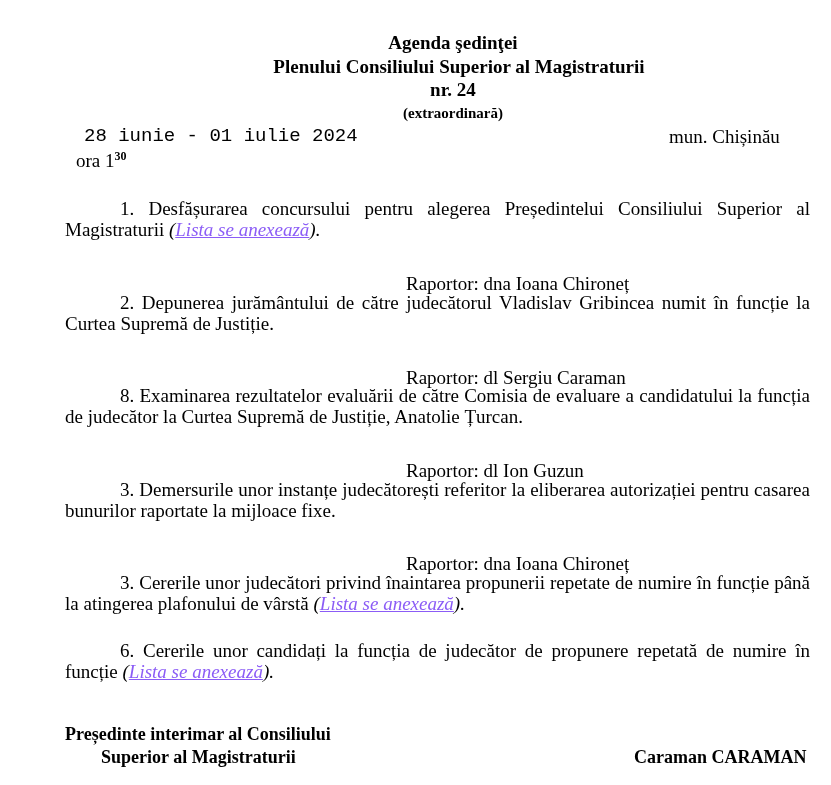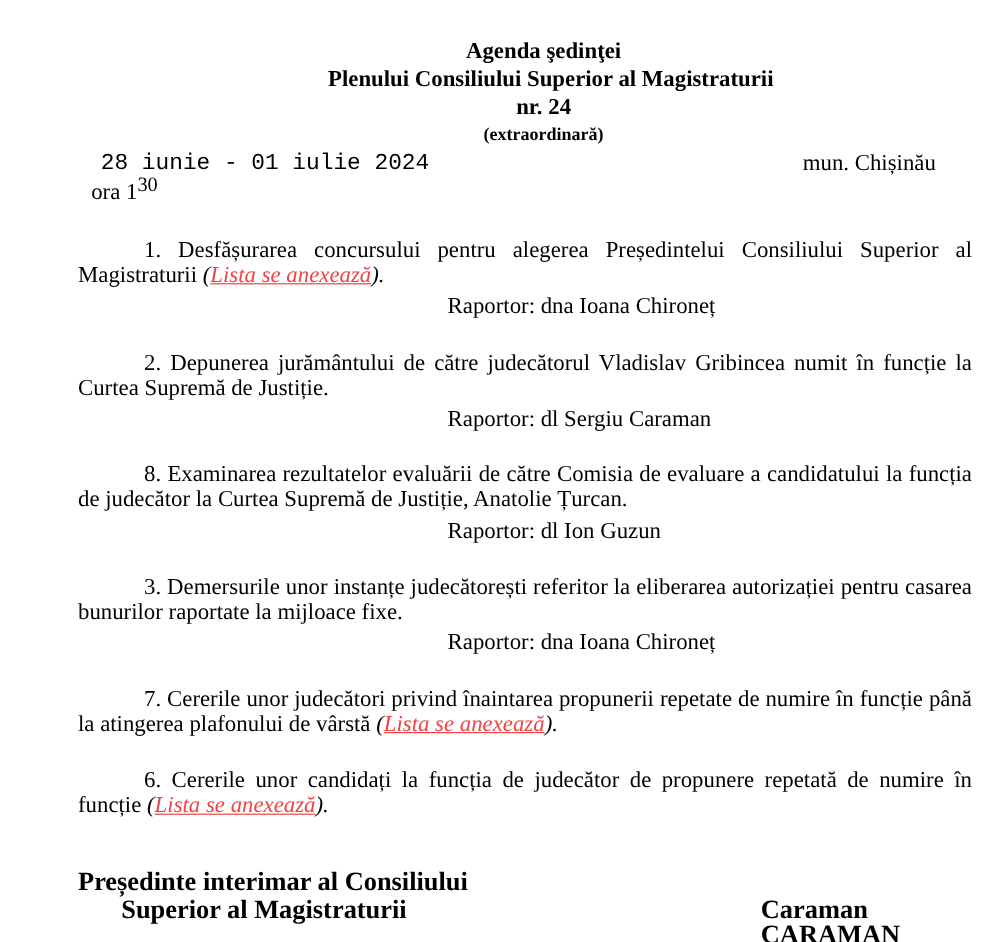--- a/index.html
+++ b/index.html
@@ -9,27 +9,27 @@
     color: #000; font-size: 19px; line-height: 21px;
   }
   .hdr { position: absolute; left: 0; width: 900px; text-align: center; font-weight: bold; }
   .h1 { top: 32px; font-size: 19px; left: 0; width: 906px; }
   .h2 { top: 56px; font-size: 19px; left: 0; width: 918px; }
   .h3 { top: 79px; font-size: 19px; left: 0; width: 906px; }
   .h4 { top: 103px; font-size: 15px; left: 0; width: 906px; }
   .date { position: absolute; left: 84px; top: 126px; font-family: Liberation Mono, monospace; }
   .city { position: absolute; left: 669px; top: 126px; }
   .hour { position: absolute; left: 76px; top: 150px; }
-  .hour sup { font-size: 17px; vertical-align: 0; position: relative; top: -7px; }
+  .hour sup { font-size: 12px; vertical-align: 0; position: relative; top: -7px; font-weight: bold; }
   .item { position: absolute; left: 65px; width: 745px; text-align: justify; text-align-last: left; }
   .item p { margin: 0; text-indent: 55px; }
-  .rap { position: absolute; left: 373px; }
-  a.link { color: #ef4444; font-style: italic; text-decoration: underline; }
+  .rap { position: absolute; left: 406px; margin-top: 28px; }
+  a.link { color: #8b5cf6; font-style: italic; text-decoration: underline; }
   .it { font-style: italic; }
-  .sig { position: absolute; font-weight: bold; font-size: 22px; }
+  .sig { position: absolute; font-weight: bold; font-size: 18px; }
 </style>
 </head>
 <body>
 
 <div class="hdr h1">Agenda şedinţei</div>
 <div class="hdr h2">Plenului Consiliului Superior al Magistraturii</div>
 <div class="hdr h3">nr. 24</div>
 <div class="hdr h4">(extraordinară)</div>
 
 <div class="date">28 iunie - 01 iulie 2024</div>
@@ -50,21 +50,21 @@
   <p>8. Examinarea rezultatelor evaluării de către Comisia de evaluare a candidatului la funcția de judecător la Curtea Supremă de Justiție, Anatolie Țurcan.</p>
 </div>
 <div class="rap" style="top:432px">Raportor: dl Ion Guzun</div>
 
 <div class="item" style="top:479px">
   <p>3. Demersurile unor instanțe judecătorești referitor la eliberarea autorizației pentru casarea bunurilor raportate la mijloace fixe.</p>
 </div>
 <div class="rap" style="top:525px">Raportor: dna Ioana Chironeț</div>
 
 <div class="item" style="top:572px">
-  <p><span>7. Cererile unor judecători privind înaintarea propunerii repetate de numire în funcție până la atingerea plafonului de vârstă </span><span class="it">(</span><a class="link" href="#">Lista se anexează</a><span class="it">).</span></p>
+  <p><span>3. Cererile unor judecători privind înaintarea propunerii repetate de numire în funcție până la atingerea plafonului de vârstă </span><span class="it">(</span><a class="link" href="#">Lista se anexează</a><span class="it">).</span></p>
 </div>
 
 <div class="item" style="top:640px">
   <p><span>6. Cererile unor candidați la funcția de judecător de propunere repetată de numire în funcție </span><span class="it">(</span><a class="link" href="#">Lista se anexează</a><span class="it">).</span></p>
 </div>
 
 <div class="sig" style="left:65px; top:724px">Președinte interimar al Consiliului</div>
 <div class="sig" style="left:101px; top:747px">Superior al Magistraturii</div>
 <div class="sig" style="left:634px; top:747px">Caraman CARAMAN</div>
 

